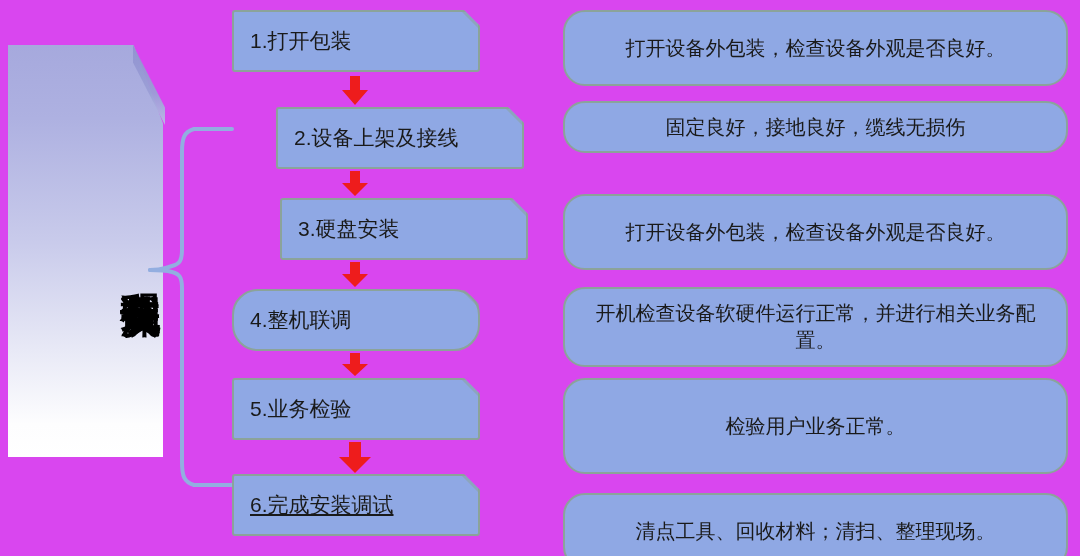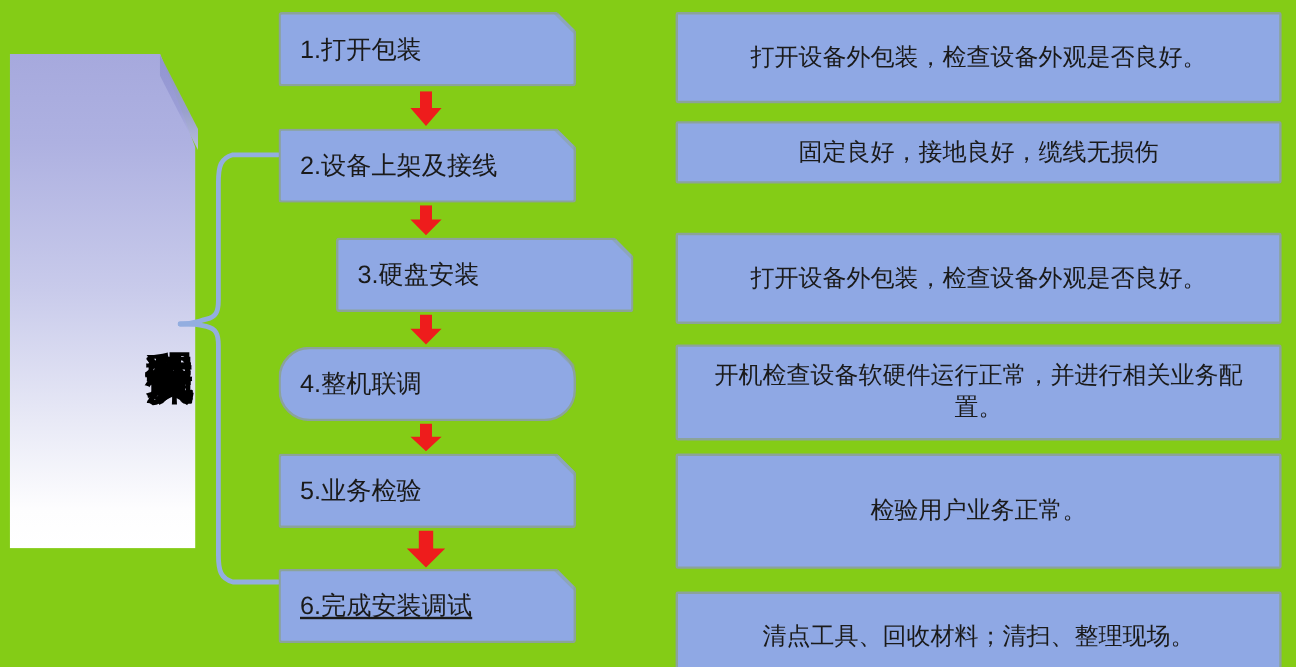--- a/index.html
+++ b/index.html
@@ -7,21 +7,21 @@
     padding: 0;
     background: #ffffff;
   }
   body {
     font-family: "Liberation Sans", "DejaVu Sans", sans-serif;
   }
   #canvas {
     position: relative;
     width: 1080px;
     height: 556px;
-    background: #84cc16;
+    background: #d946ef;
     overflow: hidden;
   }
 
   
   .title-panel {
     position: absolute;
     left: 8px;
     top: 45px;
     width: 155px;
     height: 412px;
@@ -111,21 +111,21 @@
     width: 30px;
   }
 
   
   .desc-box {
     position: absolute;
     left: 563px;
     width: 505px;
     background: #8fa8e4;
     border: 2px solid #8ba39a;
-    border-radius: 2px;
+    border-radius: 22px;
     box-sizing: border-box;
     display: flex;
     align-items: center;
     justify-content: center;
     text-align: center;
     font-size: 20px;
     color: #1a1a1a;
     line-height: 1.35;
     padding: 0 18px;
   }
@@ -153,21 +153,21 @@
              C 32 244, 34 248, 34 258
              L 34 432
              C 34 446, 36 452, 46 455
              L 84 455" fill="none" stroke="#93aee0" stroke-width="4" stroke-linecap="round" stroke-linejoin="round"></path>
   </svg>
 
   <div class="flow-box" style="top:10px;">
     <span class="snip-edge"></span>
     <span>1.打开包装</span>
   </div>
-  <div class="flow-box" style="top:107px;">
+  <div class="flow-box" style="top:107px;margin-left:44px;">
     <span class="snip-edge"></span>
     <span>2.设备上架及接线</span>
   </div>
   <div class="flow-box" style="top:198px;margin-left:48px;">
     <span class="snip-edge"></span>
     <span>3.硬盘安装</span>
   </div>
   <div class="flow-box" style="top:289px;border-radius:26px;">
     <span class="snip-edge"></span>
     <span>4.整机联调</span>

